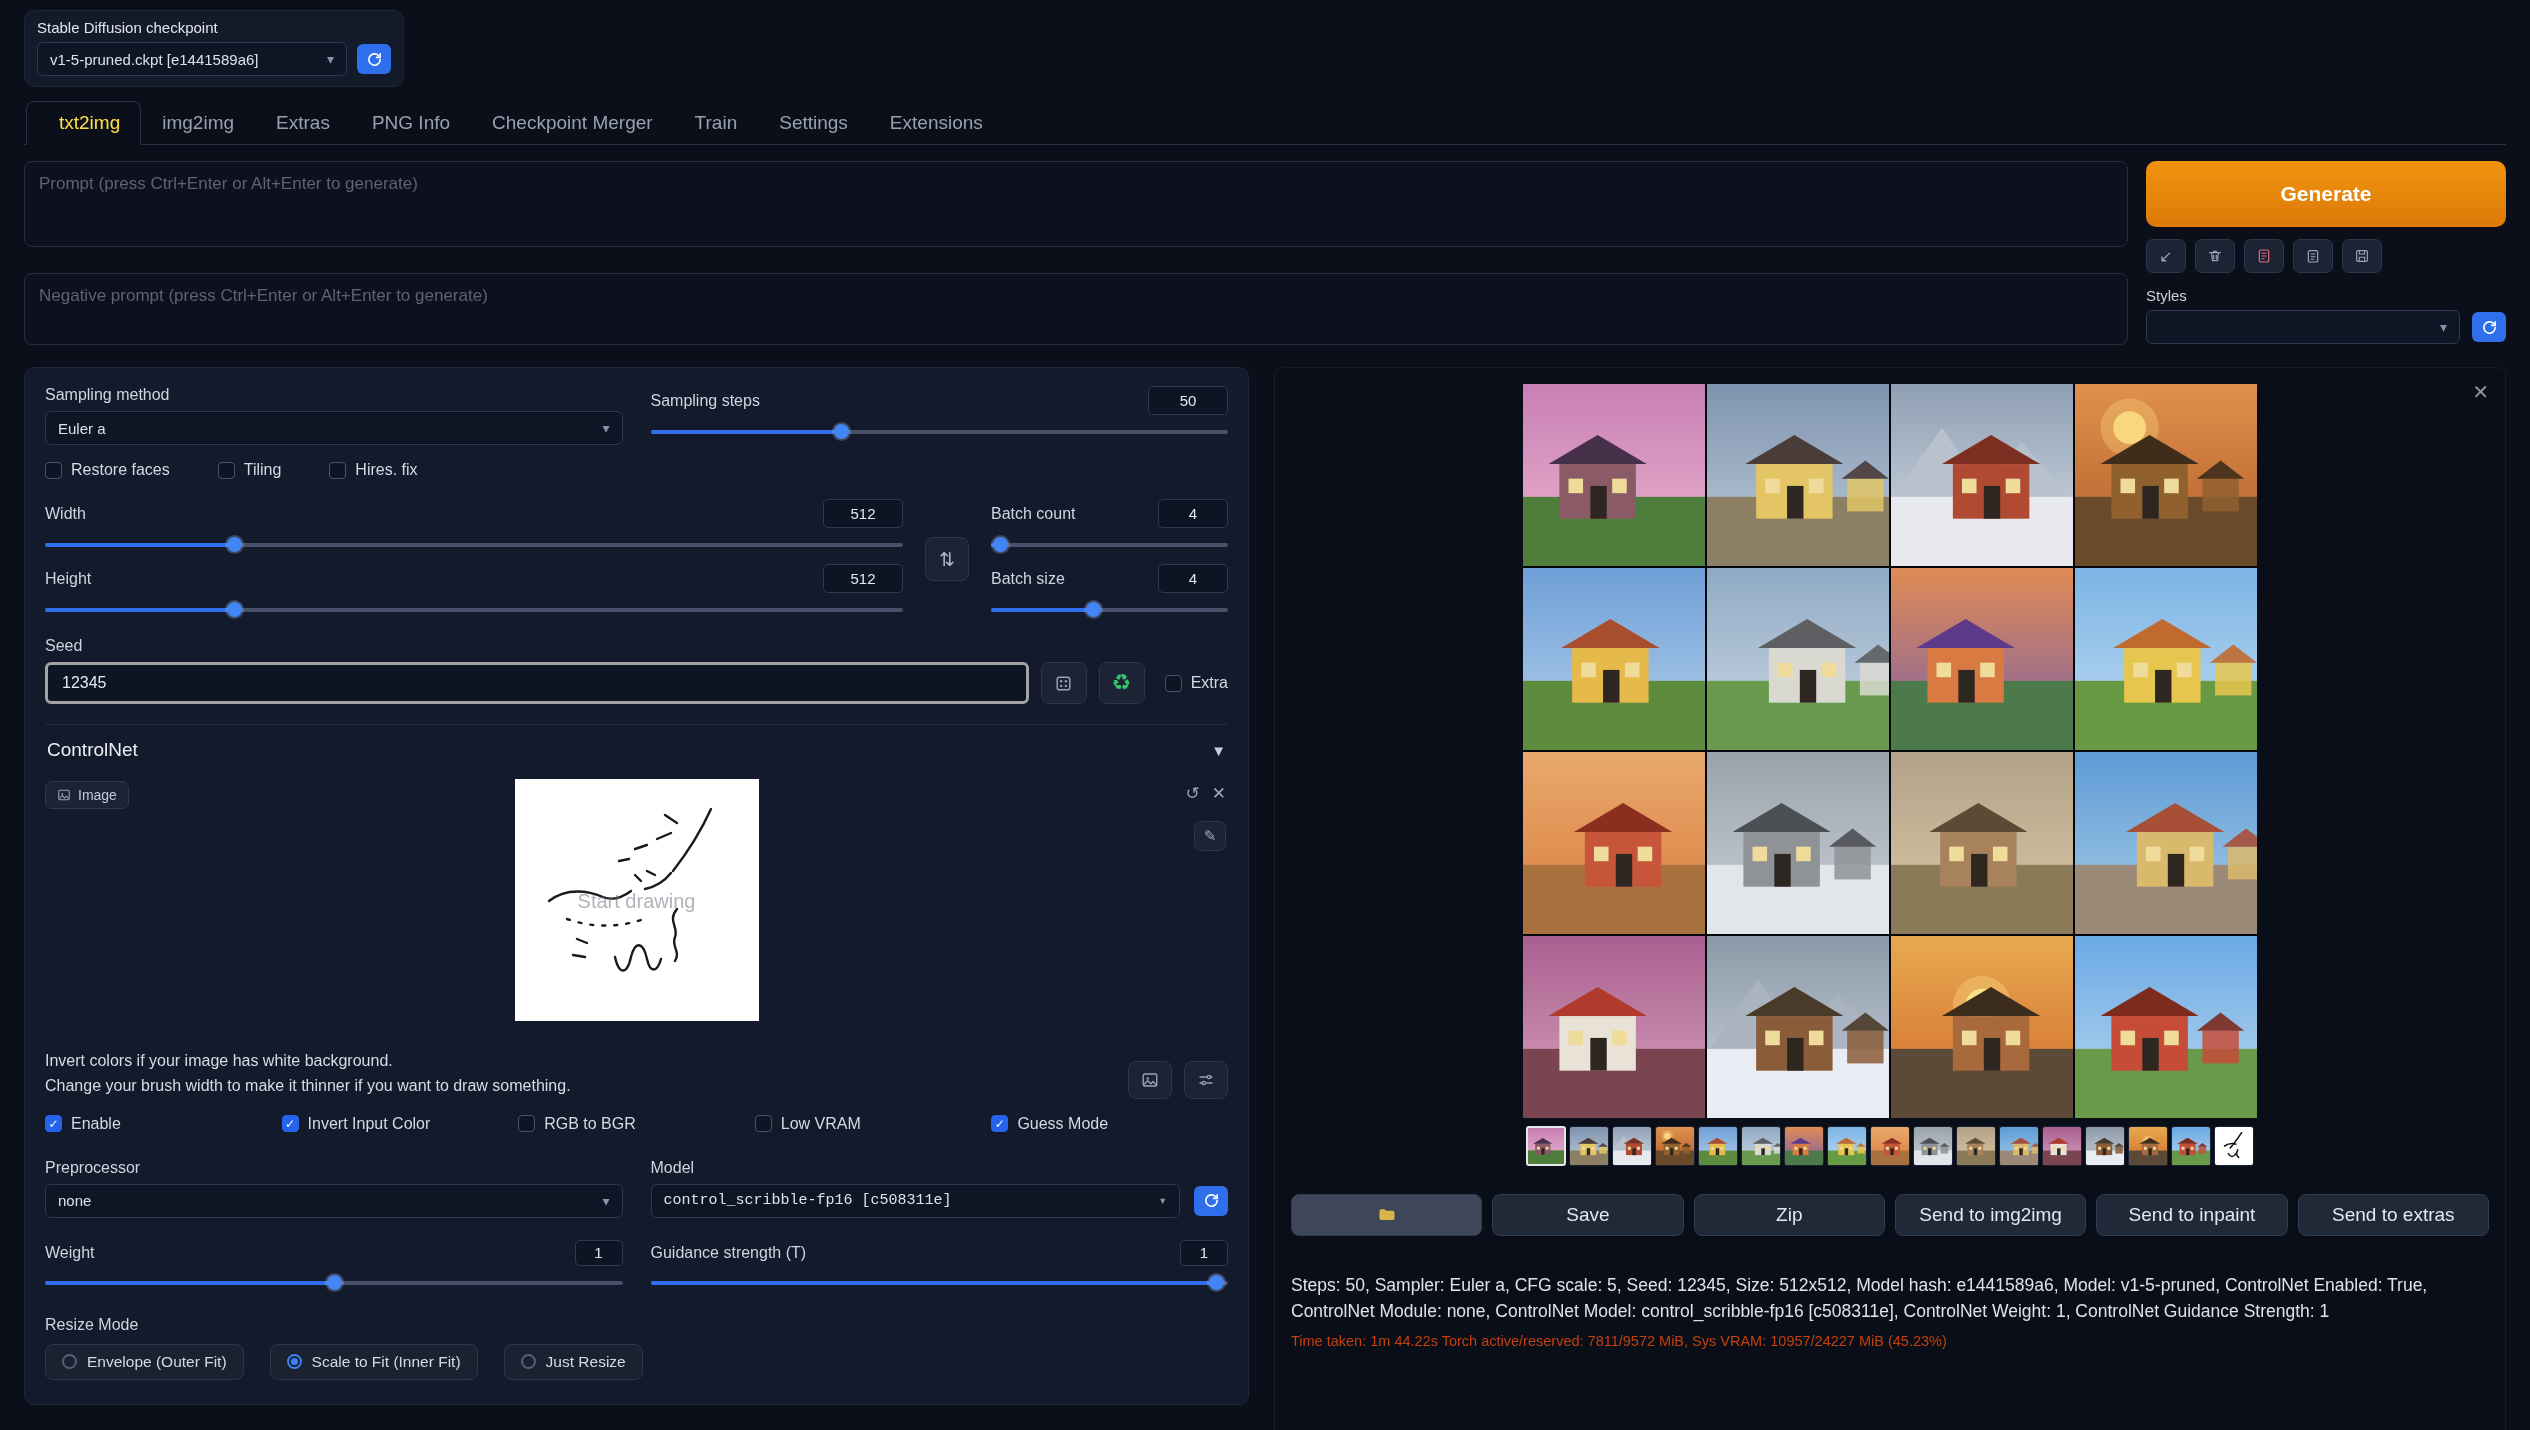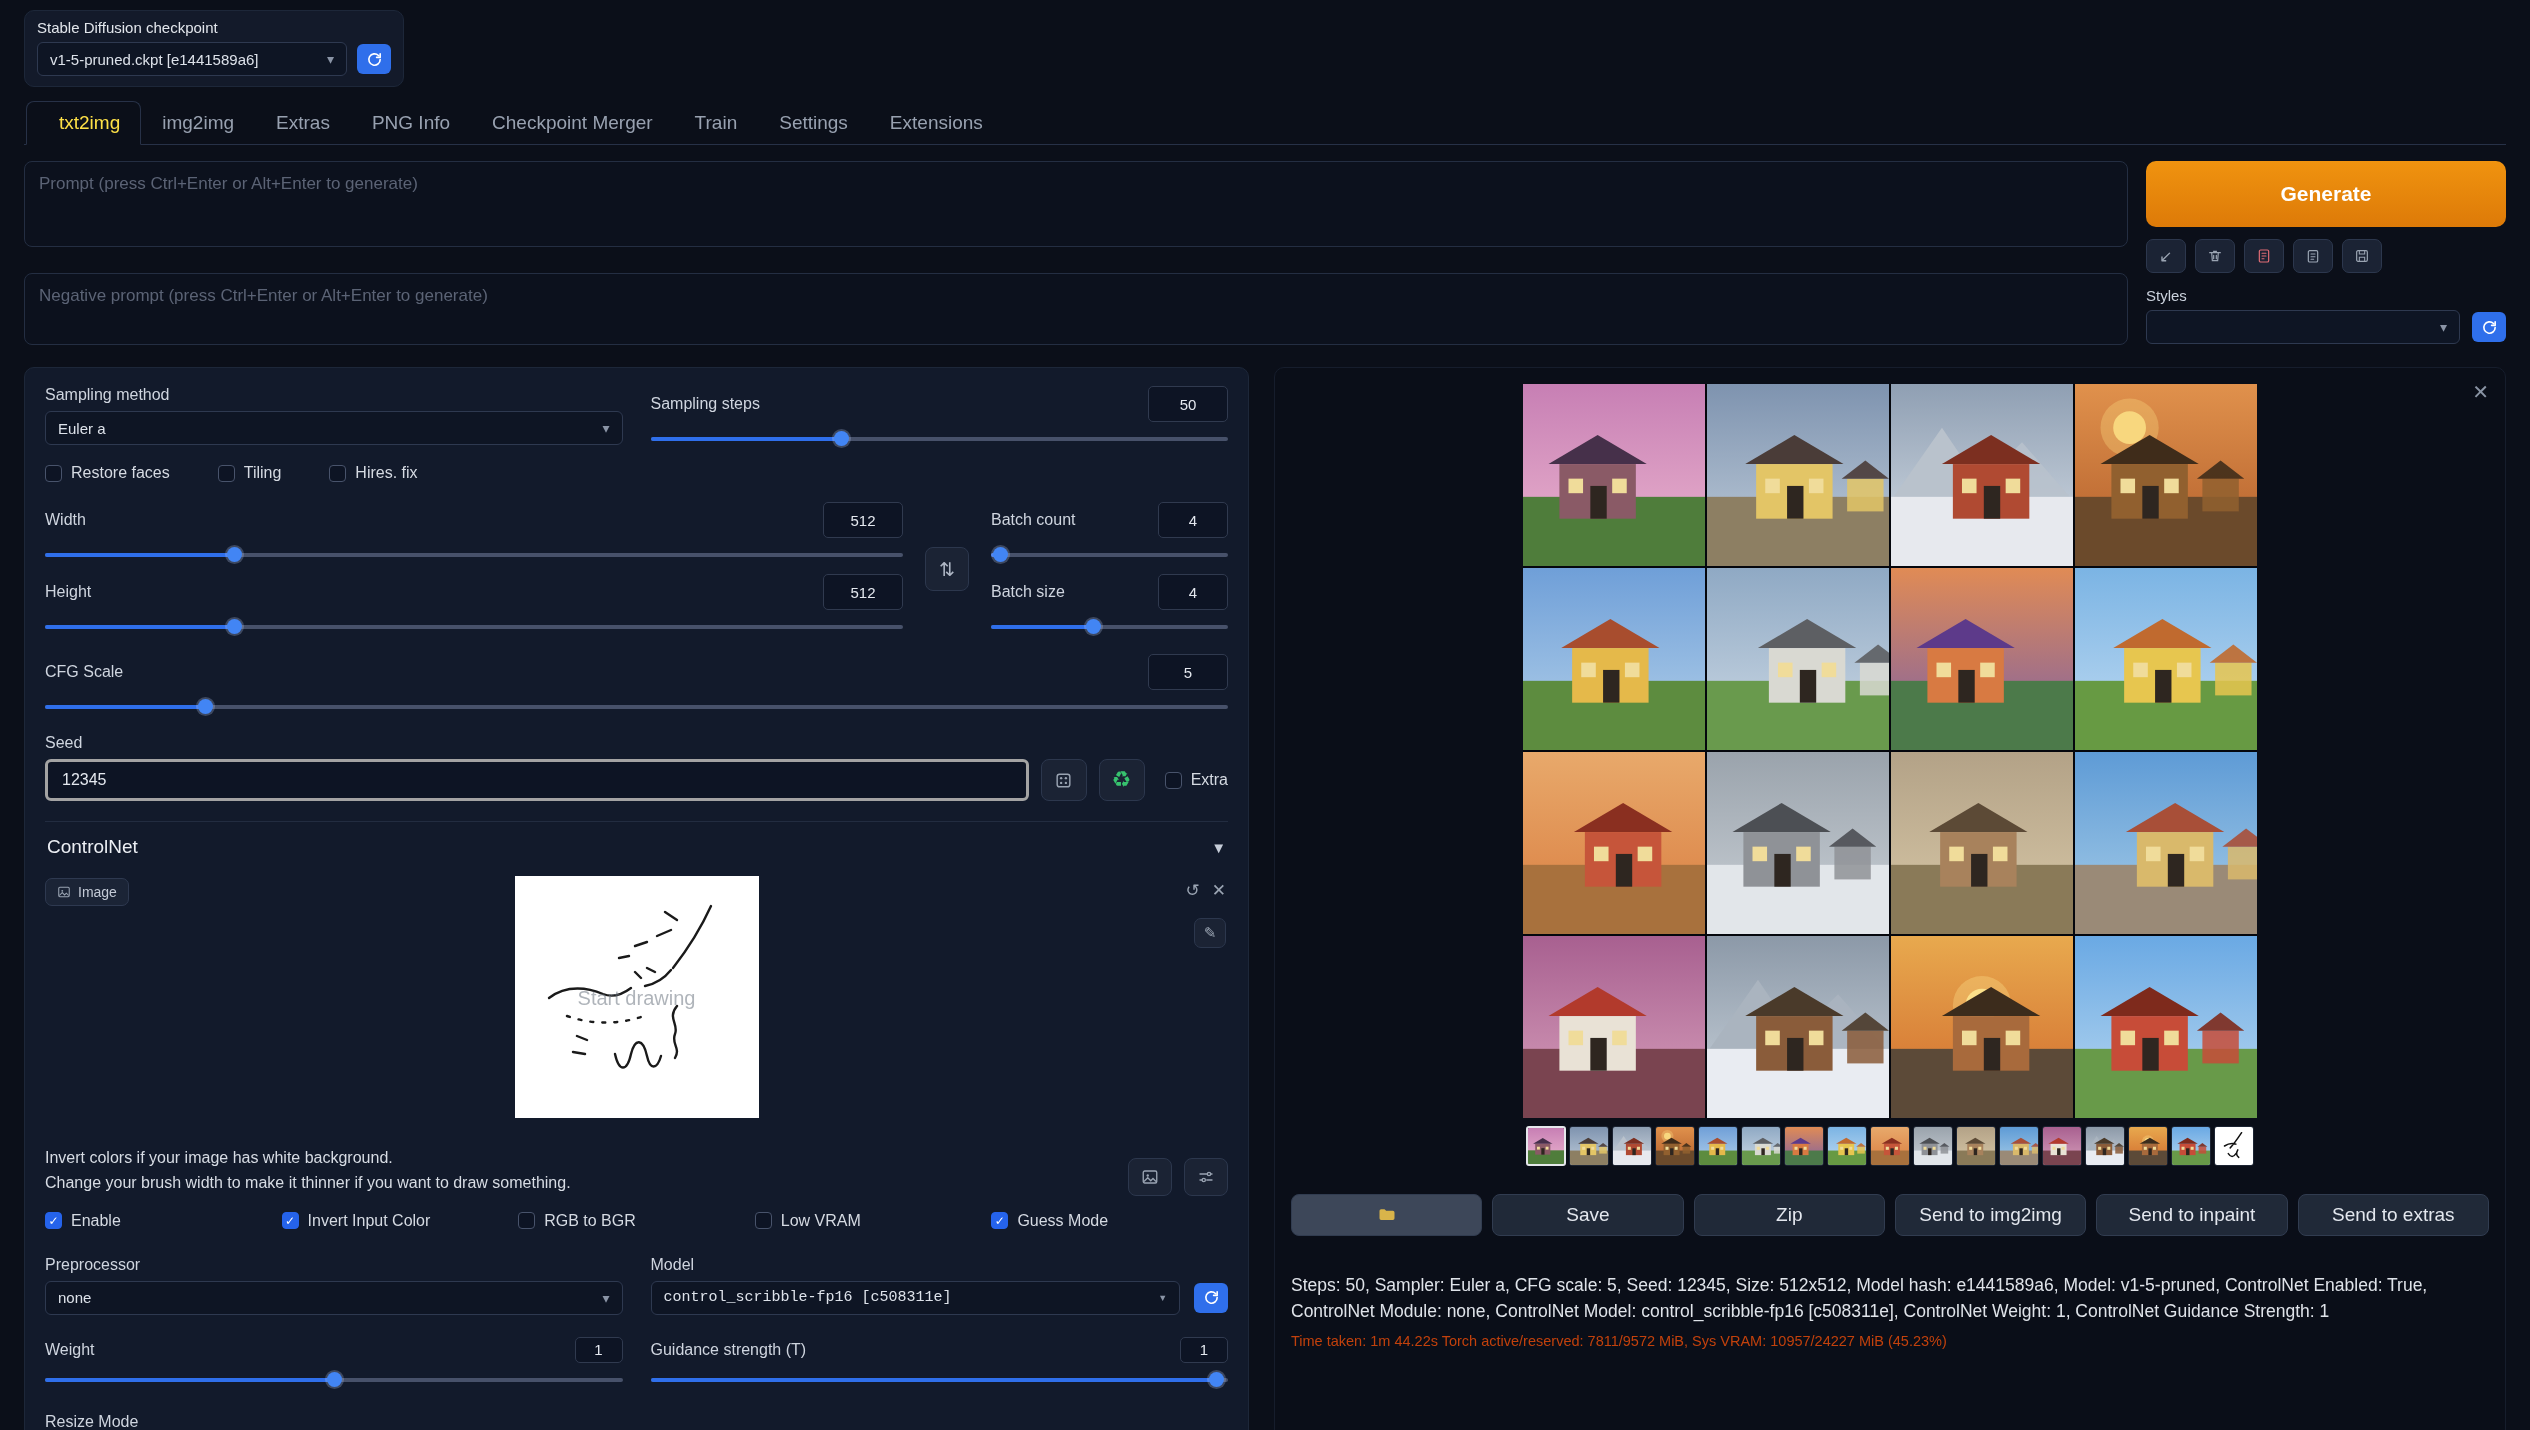--- a/index.html
+++ b/index.html
@@ -66,21 +66,21 @@
   .main-row { display:flex; gap:25px; margin-top:22px; align-items:flex-start; }
   .left-panel {
     width:1225px; background:#121a2b; border:1px solid #1d2739; border-radius:10px;
     padding:18px 20px 24px 20px;
   }
   .group-label { font-size:16px; color:#cfd5df; margin-bottom:7px; }
   .two-col { display:flex; gap:28px; }
   .col { flex:1; }
   .slider-head { display:flex; align-items:center; justify-content:space-between; margin-bottom:8px; }
   .numbox {
-    width:80px; height:36px; background:#0d1424; border:1px solid #303a4f; border-radius:5px;
+    width:80px; height:29px; background:#0d1424; border:1px solid #303a4f; border-radius:5px;
     color:#e4e8ef; font-size:15px; display:flex; align-items:center; justify-content:center;
   }
   .numbox.small { width:48px; height:26px; }
   .slider { position:relative; height:18px; cursor:pointer; }
   .slider .track { position:absolute; left:0; right:0; top:7px; height:4px; background:#47516a; border-radius:2px; }
   .slider .fill { height:4px; background:#2f6feb; border-radius:2px; }
   .slider .handle {
     position:absolute; top:1px; width:15px; height:15px; border-radius:50%;
     background:#4285f4; box-shadow:0 0 0 2px rgba(190,210,255,.25); transform:translateX(-7px);
   }
@@ -362,32 +362,20 @@
             <div class="slider">
                 <div class="track">
                   <div class="fill" style="width:43%"></div>
                 </div>
                 <div class="handle" style="left:43%"></div>
               </div>
           </div>
         </div>
       </div>
 
-      <div class="cfg-block">
-        <div class="slider-head">
-          <span class="group-label" style="margin:0">CFG Scale</span>
-          <div class="numbox">5</div>
-        </div>
-        <div class="slider">
-            <div class="track">
-              <div class="fill" style="width:13.5%"></div>
-            </div>
-            <div class="handle" style="left:13.5%"></div>
-          </div>
-      </div>
 
       <div class="seed-block">
         <div class="group-label">Seed</div>
         <div class="seed-row">
           <div class="seed-input">12345</div>
           <div class="seed-btn">
             <svg viewBox="0 0 24 24" width="19" height="19">
                 <rect x="4" y="4" width="16" height="16" rx="3" fill="none" stroke="#9aa4b2" stroke-width="1.8"></rect>
                 <circle cx="9" cy="9" r="1.5" fill="#9aa4b2"></circle>
                 <circle cx="15" cy="9" r="1.5" fill="#9aa4b2"></circle>

